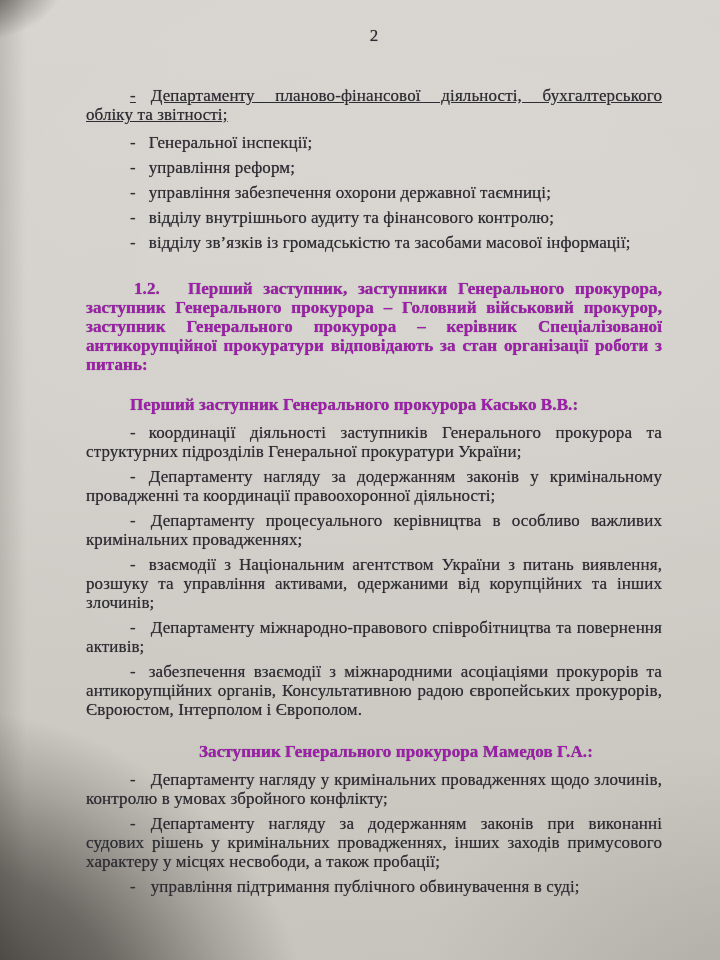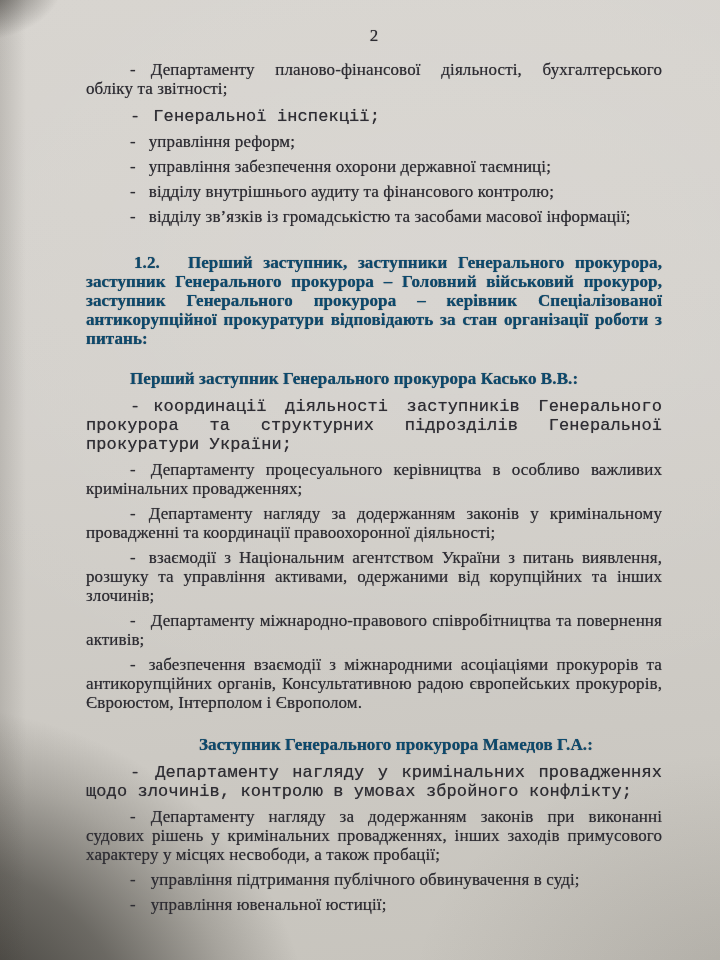--- a/index.html
+++ b/index.html
@@ -20,24 +20,24 @@
     padding:26px 58px 0 86px;
     color:#2e2d33;
     font-size:17px;line-height:19px;
     letter-spacing:0.1px;
     text-shadow:0 0 0.7px rgba(46,45,51,0.72);
   }
   .pagenum{text-align:center;margin:0;}
   p{margin:0;}
   .jst{text-align:justify;}
   .ind{text-indent:44px;}
-  .b{font-weight:bold;color:#0c4a6e;text-shadow:0 0 0.8px rgba(38,37,43,0.8);}
-  .lead{margin-top:15px;}
+  .b{font-weight:bold;color:#a21caf;text-shadow:0 0 0.8px rgba(38,37,43,0.8);}
+  .lead{margin-top:41px;text-decoration:underline;}
   .il{margin-top:6px;}
-  .il.first{margin-top:9px;font-family:Liberation Mono, monospace;}
+  .il.first{margin-top:9px;}
   .sec{margin-top:27px;text-indent:48px;}
   .h1x{margin-top:21px;}
   .h2x{margin-top:23px;text-align:center;}
   .mk{display:inline;padding-right:15px;}
   .mk2{display:inline;padding-right:13px;}
   .mknum{display:inline;padding-right:28px;}
 </style>
 </head>
 <body>
 
@@ -51,26 +51,25 @@
   <p class="il ind"><span class="mk2">-</span><span>управління реформ;</span></p>
   <p class="il ind"><span class="mk2">-</span><span>управління забезпечення охорони державної таємниці;</span></p>
   <p class="il ind"><span class="mk2">-</span><span>відділу внутрішнього аудиту та фінансового контролю;</span></p>
   <p class="il ind"><span class="mk2">-</span><span>відділу зв’язків із громадськістю та засобами масової інформації;</span></p>
 
   <p class="sec jst b"><span class="mknum">1.2.</span><span>Перший заступник, заступники Генерального прокурора, заступник Генерального прокурора – Головний військовий прокурор, заступник Генерального прокурора – керівник Спеціалізованої антикорупційної прокуратури відповідають за стан організації роботи з питань:</span></p>
 
   <p class="h1x ind b">Перший заступник Генерального прокурора Касько В.В.:</p>
 
   <p class="il first jst ind"><span class="mk2">-</span><span>координації діяльності заступників Генерального прокурора та структурних підрозділів Генеральної прокуратури України;</span></p>
+  <p class="il jst ind"><span class="mk2">-</span><span>Департаменту нагляду за додержанням законів у кримінальному провадженні та координації правоохоронної діяльності;</span></p>
   <p class="il jst ind"><span class="mk">-</span><span>Департаменту процесуального керівництва в особливо важливих кримінальних провадженнях;</span></p>
-  <p class="il jst ind"><span class="mk2">-</span><span>Департаменту нагляду за додержанням законів у кримінальному провадженні та координації правоохоронної діяльності;</span></p>
   <p class="il jst ind"><span class="mk2">-</span><span>взаємодії з Національним агентством України з питань виявлення, розшуку та управління активами, одержаними від корупційних та інших злочинів;</span></p>
   <p class="il jst ind"><span class="mk">-</span><span>Департаменту міжнародно-правового співробітництва та повернення активів;</span></p>
   <p class="il jst ind"><span class="mk2">-</span><span>забезпечення взаємодії з міжнародними асоціаціями прокурорів та антикорупційних органів, Консультативною радою європейських прокурорів, Євроюстом, Інтерполом і Європолом.</span></p>
 
   <p class="h2x ind b">Заступник Генерального прокурора Мамедов Г.А.:</p>
 
   <p class="il first jst ind"><span class="mk">-</span><span>Департаменту нагляду у кримінальних провадженнях щодо злочинів, контролю в умовах збройного конфлікту;</span></p>
   <p class="il jst ind"><span class="mk">-</span><span>Департаменту нагляду за додержанням законів при виконанні судових рішень у кримінальних провадженнях, інших заходів примусового характеру у місцях несвободи, а також пробації;</span></p>
   <p class="il jst ind"><span class="mk">-</span><span>управління підтримання публічного обвинувачення в суді;</span></p>
-  <p class="il jst ind"><span class="mk">-</span><span>управління ювенальної юстиції;</span></p>
 
 </div>
 
 </body></html>

